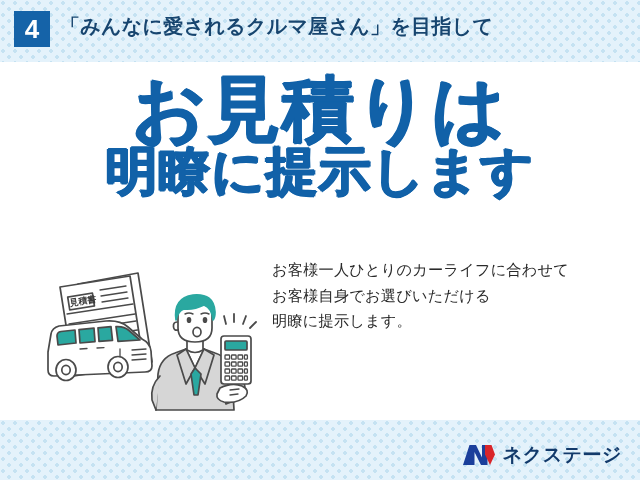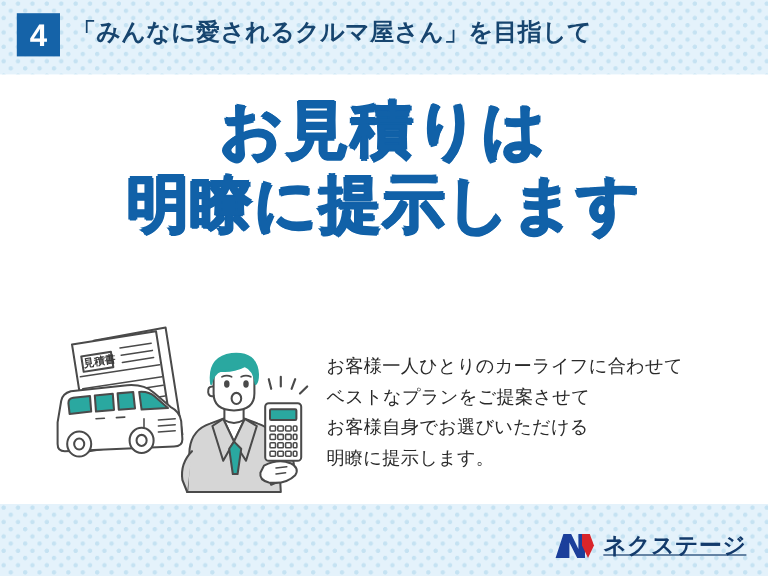--- a/index.html
+++ b/index.html
@@ -39,54 +39,52 @@
     background:#ffffff;
   }
 
   
   #headline{
     position:absolute;left:0;top:16px;width:640px;text-align:center;
     color:#1161a8;font-weight:bold;
     font-family:"DejaVu Sans","Liberation Sans",sans-serif;
   }
   .hl-line{
-    display:block;font-size:52px;line-height:62px;letter-spacing:2px;
+    display:block;font-size:72px;line-height:62px;letter-spacing:2px;
     text-shadow:
       1.2px 0 0 #1161a8,-1.2px 0 0 #1161a8,
       0 1.2px 0 #1161a8,0 -1.2px 0 #1161a8;
   }
   .hl-line.l2{font-size:52px;letter-spacing:1px;}
 
   
   #body-copy{
     position:absolute;left:272px;top:196px;width:356px;
     color:#2a2a2a;font-size:15.2px;line-height:25.6px;
     font-family:"DejaVu Sans","Liberation Sans",sans-serif;
     letter-spacing:0.2px;
-    margin-top:35px;
   }
   #body-copy .bline{display:block;white-space:nowrap;}
 
   
   #illustration{
     position:absolute;left:34px;top:192px;width:240px;height:160px;
   }
   #illustration svg{display:block;}
 
   
   #footer-logo{
     position:absolute;right:18px;bottom:10px;height:30px;
     display:flex;align-items:center;gap:7px;
   }
   #logo-mark{display:block;}
   #logo-text{
     font-size:19px;font-weight:bold;color:#123a6b;letter-spacing:0.5px;
     font-family:"DejaVu Sans","Liberation Sans",sans-serif;
     white-space:nowrap;
-    text-decoration:underline;
   }
 </style>
 </head>
 <body>
 
 <div id="page">
 
   <div id="header">
     <div id="num-badge">4</div>
     <div id="header-title">「みんなに愛されるクルマ屋さん」を目指して</div>
@@ -94,21 +92,20 @@
 
   <div id="panel">
 
     <div id="headline">
       <span class="hl-line l1">お見積りは</span>
       <span class="hl-line l2">明瞭に提示します</span>
     </div>
 
     <div id="body-copy">
       <span class="bline">お客様一人ひとりのカーライフに合わせて</span>
-      <span class="bline">ベストなプランをご提案させて</span>
       <span class="bline">お客様自身でお選びいただける</span>
       <span class="bline">明瞭に提示します。</span>
     </div>
 
     <div id="illustration">
       <svg width="240" height="160" viewBox="0 0 240 160" xmlns="http://www.w3.org/2000/svg">
         <g fill="none" stroke="#4a4a4a" stroke-width="1.7" stroke-linecap="round" stroke-linejoin="round">
 
           <g>
             <path d="M104 19 L118 108 L58 119 L44 30 Z" fill="#ffffff"></path>

